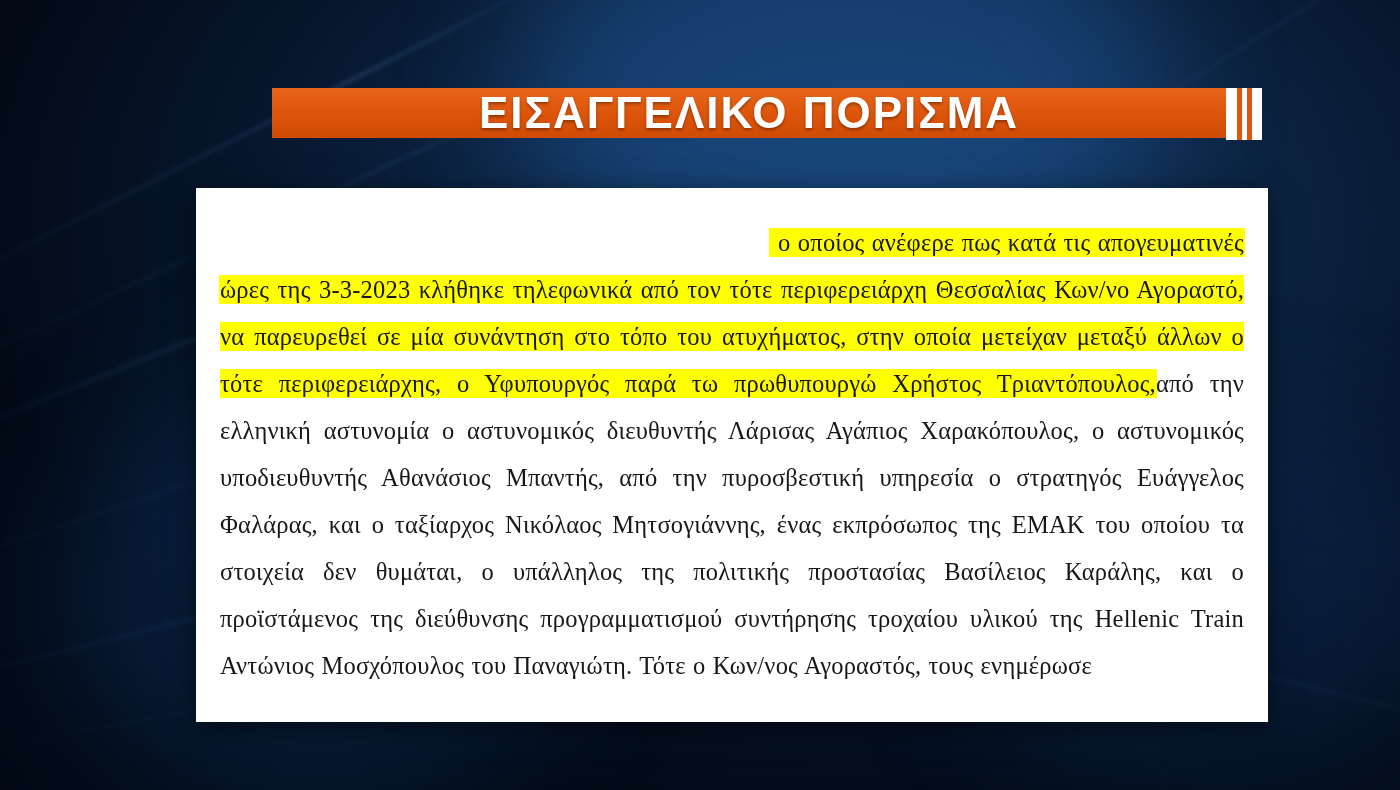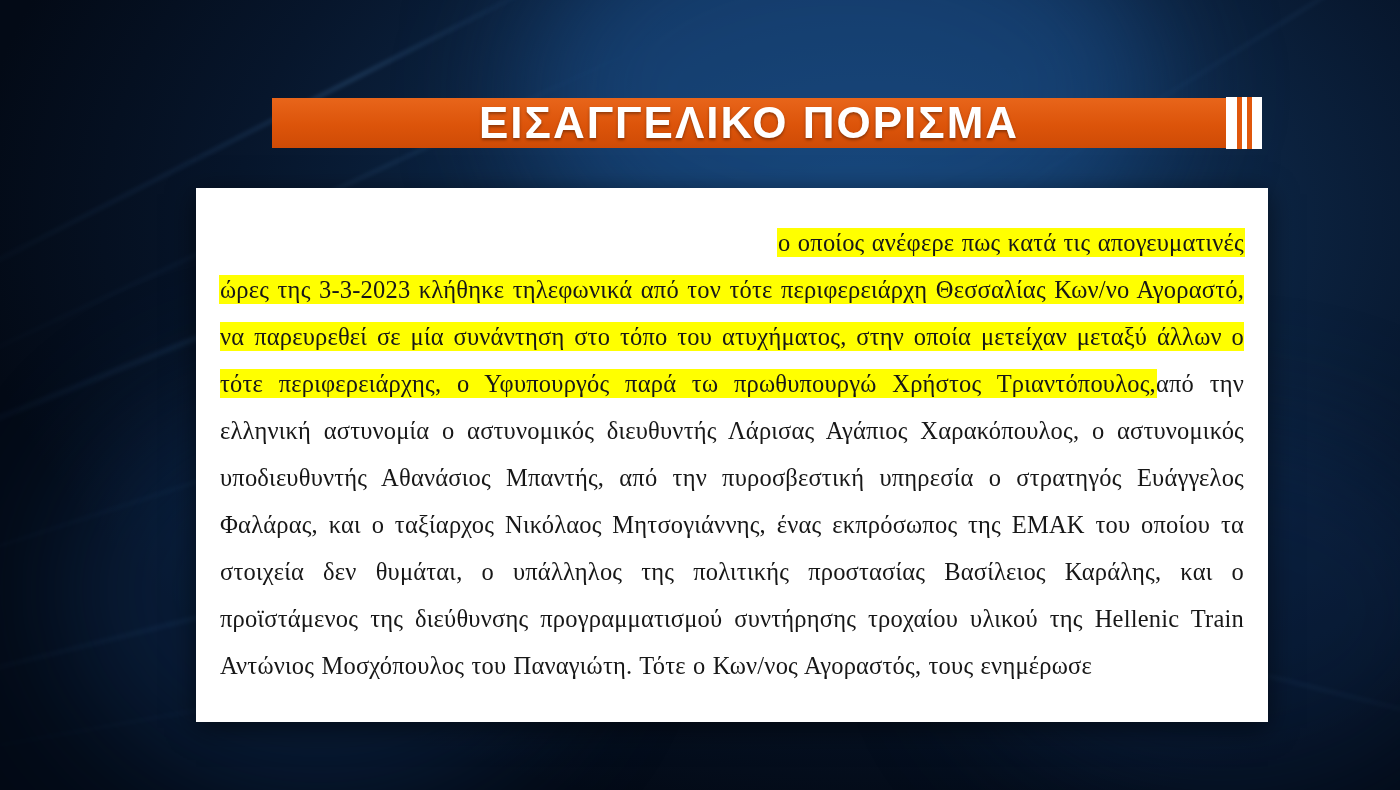--- a/index.html
+++ b/index.html
@@ -51,21 +51,21 @@
   .glow.g3 { right: -80px; top: 420px; width: 520px; height: 380px; background: rgba(16,54,104,0.30); }
 
   
   #banner {
     position: absolute;
     left: 244px;
     top: 88px;
     width: 1018px;
     height: 69px;
     display: flex;
-    align-items: center;
+    align-items: flex-start;
   }
   .banner-cap {
     width: 28px;
     background: #ffffff;
     flex: 0 0 auto;
   }
   .banner-main {
     flex: 1 1 auto;
     background: #e2590d;
     background: linear-gradient(180deg, #e8651a 0%, #dc540a 55%, #cf4b06 100%);
@@ -125,20 +125,21 @@
   }
   .hl {
     background: #ffff00;
     box-shadow: 0 0 0 1px #ffff00;
   }
   .first-line {
     display: block;
     text-align: right;
   }
   .first-line .hl {
+    padding-left: 8px;
   }
 </style>
 </head>
 <body>
 
 <div id="stage">
 
   <div class="glow g1"></div>
   <div class="glow g2"></div>
   <div class="glow g3"></div>

